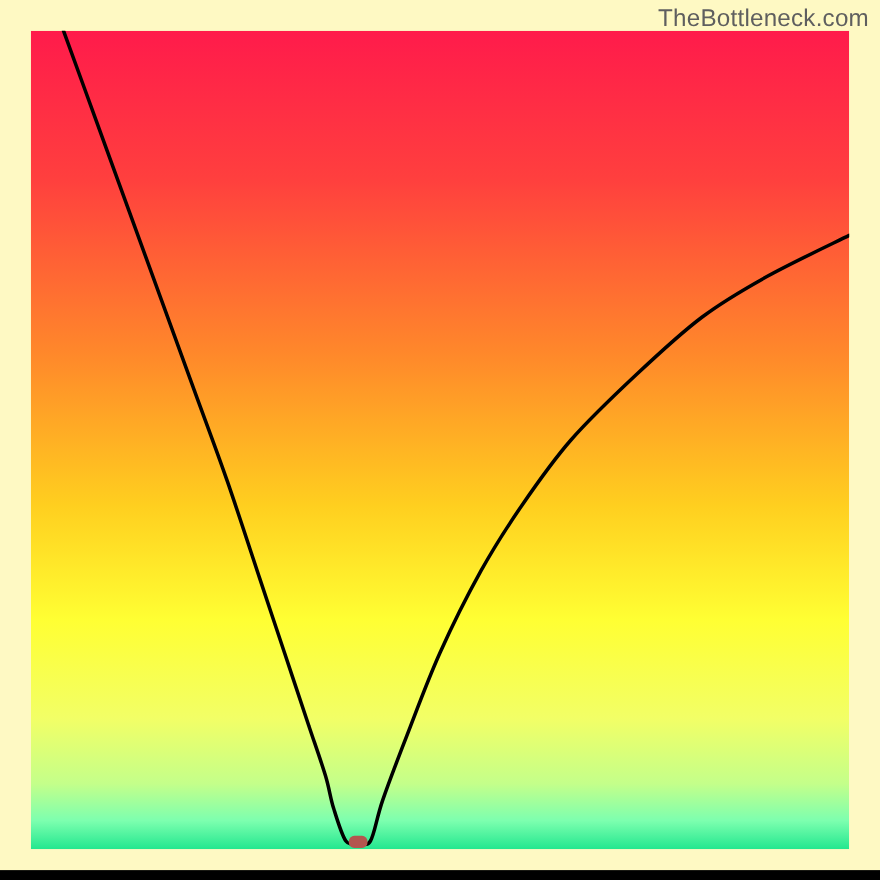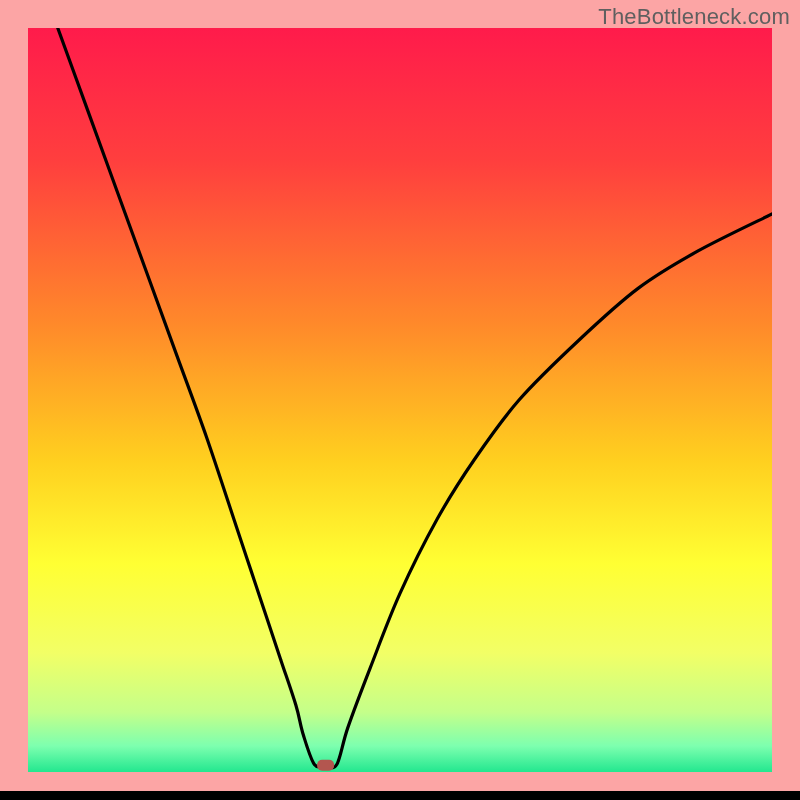--- a/index.html
+++ b/index.html
@@ -8,21 +8,21 @@
     width: 800px;
     height: 800px;
     background: #000;
     overflow: hidden;
     font-family: Arial, Helvetica, sans-serif;
   }
   .stage {
     position: relative;
     width: 800px;
     height: 791px;
-    background: #fca5a5;
+    background: #fef9c3;
   }
   .plot-area {
     position: absolute;
     left: 28px;
     top: 28px;
     width: 744px;
     height: 744px;
   }
   .watermark {
     position: absolute;

